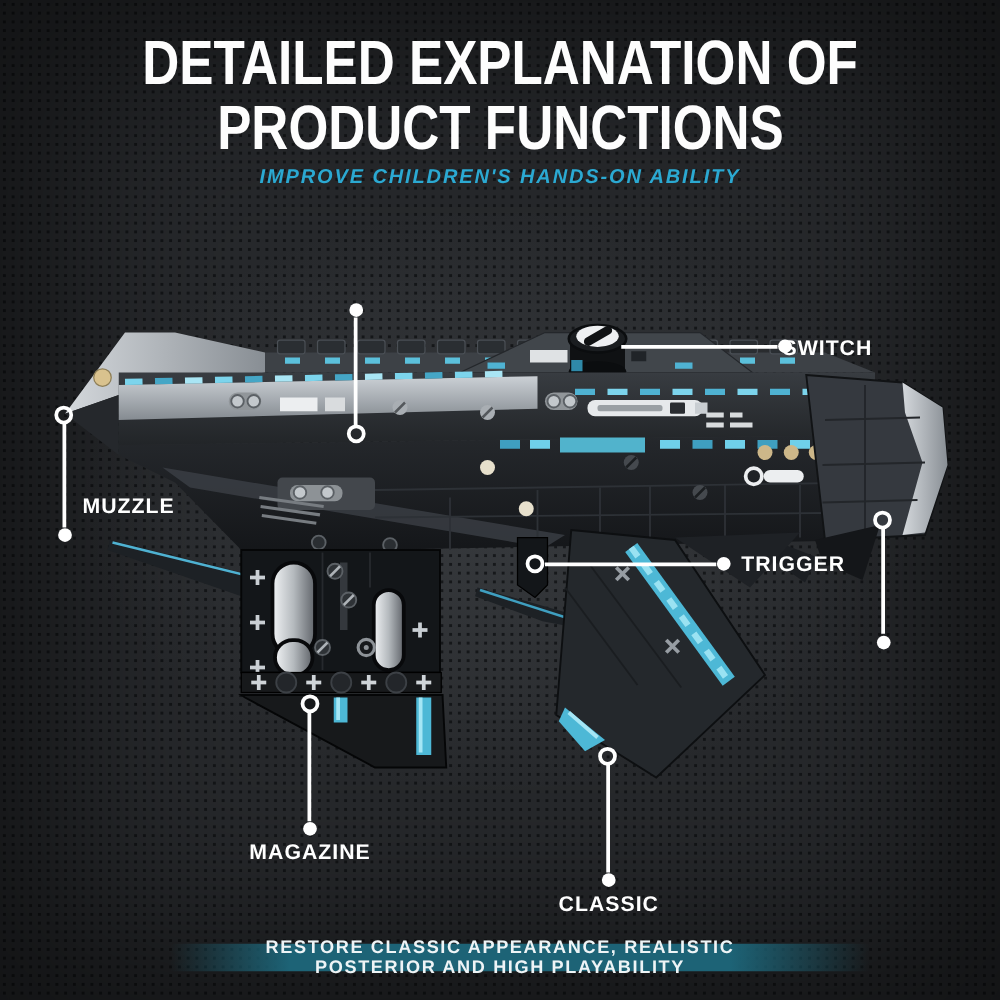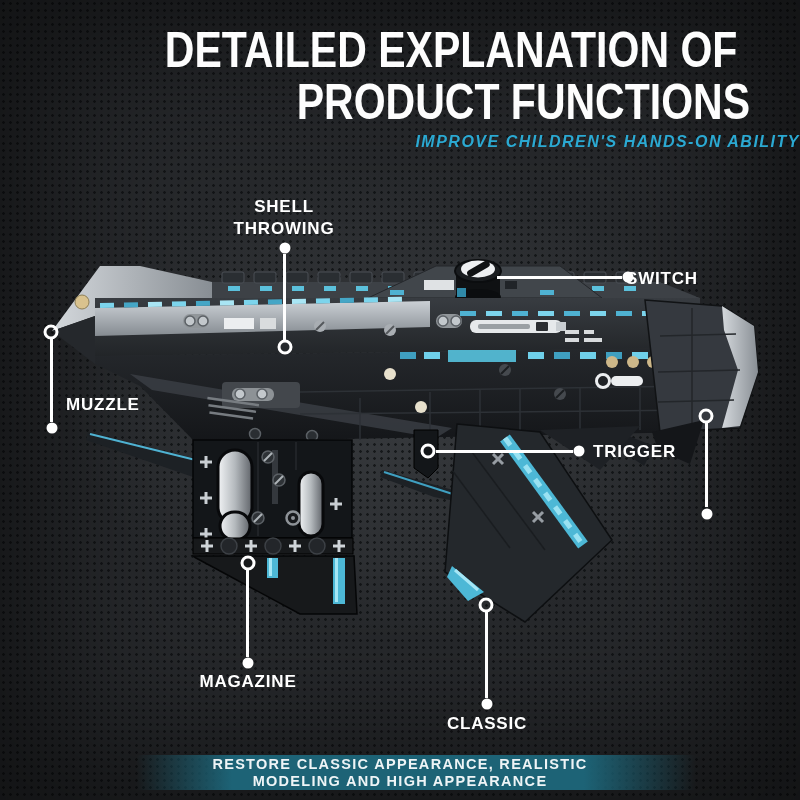--- a/index.html
+++ b/index.html
@@ -9,21 +9,21 @@
     background-color:#27292c;
     background-image:
       radial-gradient(circle, rgba(12,14,16,0.75) 1.2px, transparent 1.5px),
       radial-gradient(ellipse 430px 300px at 400px 400px, rgba(140,148,155,0.16), rgba(140,148,155,0.04) 62%, transparent 78%);
     background-size:7px 7px, auto;
   }
   .stage::before{
     content:"";position:absolute;inset:0;z-index:0;pointer-events:none;
     box-shadow:inset 0 0 150px 45px rgba(0,0,0,0.55);
   }
-  .hdr{position:absolute;top:24px;left:0;right:0;text-align:right;z-index:2;}
+  .hdr{position:absolute;top:24px;left:0;right:0;text-align:center;z-index:2;}
   .t-line{
     display:inline-block;transform:scaleX(0.82);
     font-size:50px;line-height:52px;font-weight:bold;color:#fdfdfd;
     letter-spacing:0;white-space:nowrap;
   }
   .sub{
     margin-top:5px;font-size:16px;font-weight:bold;color:#2ba9d2;
     letter-spacing:1.5px;
     font-style:italic;
   }
@@ -32,21 +32,21 @@
     letter-spacing:0.8px;white-space:pre-line;line-height:22px;
   }
   .lbl-c{transform:translateX(-50%);text-align:center;}
   .dot{position:absolute;z-index:3;width:11px;height:11px;border-radius:50%;
     background:#fff;transform:translate(-50%,-50%);}
   .ring{position:absolute;z-index:3;width:9px;height:9px;border-radius:50%;
     border:3px solid #fff;background:transparent;transform:translate(-50%,-50%);}
   .lineV{position:absolute;z-index:3;width:3px;background:#fff;}
   .lineH{position:absolute;z-index:3;height:3px;background:#fff;}
   .banner{
-    position:absolute;left:0;right:0;top:755px;height:35px;z-index:2;
+    position:absolute;left:0;right:0;top:755px;height:22px;z-index:2;
     background:linear-gradient(90deg, rgba(29,99,118,0) 17%, #1d6376 29%, #1d6376 73%, rgba(29,99,118,0) 87%);
     display:flex;flex-direction:column;justify-content:center;align-items:center;
   }
   .b-line{color:#eef4f6;font-weight:bold;font-size:14.5px;letter-spacing:1.3px;line-height:16.5px;}
   #gun{position:absolute;inset:0;z-index:1;}
 </style>
 </head>
 <body>
 
 <div class="stage">
@@ -313,22 +313,20 @@
       <line x1="455" y1="570" x2="478" y2="590" stroke="#a5e6f5" stroke-width="3"></line>
       <g stroke="#979da3" stroke-width="3">
         <line x1="493" y1="454" x2="503" y2="464"></line>
           <line x1="503" y1="454" x2="493" y2="464"></line>
         <line x1="533" y1="512" x2="543" y2="522"></line>
           <line x1="543" y1="512" x2="533" y2="522"></line>
       </g>
     </g>
   </svg>
 
-  <div class="lbl lbl-c" style="left:284px;top:196px;">SHELL
-THROWING</div>
   <div class="dot" style="left:285px;top:248px;"></div>
   <div class="lineV" style="left:283px;top:254px;height:86px;"></div>
   <div class="ring" style="left:285px;top:347px;"></div>
 
   <div class="lineH" style="left:497px;top:276px;width:125px;"></div>
   <div class="dot" style="left:628px;top:277px;"></div>
   <div class="lbl" style="left:626px;top:268px;">SWITCH</div>
 
   <div class="ring" style="left:51px;top:332px;"></div>
   <div class="lineV" style="left:50px;top:339px;height:83px;"></div>
@@ -349,16 +347,16 @@
   <div class="dot" style="left:248px;top:663px;"></div>
   <div class="lbl lbl-c" style="left:248px;top:671px;">MAGAZINE</div>
 
   <div class="ring" style="left:486px;top:605px;"></div>
   <div class="lineV" style="left:485px;top:612px;height:86px;"></div>
   <div class="dot" style="left:487px;top:704px;"></div>
   <div class="lbl lbl-c" style="left:487px;top:713px;">CLASSIC</div>
 
   <div class="banner">
     <div class="b-line">RESTORE CLASSIC APPEARANCE, REALISTIC</div>
-    <div class="b-line">MODELING AND HIGH APPEARANCE</div>
+    <div class="b-line">POSTERIOR AND HIGH PLAYABILITY</div>
   </div>
 
 </div>
 
 </body></html>

